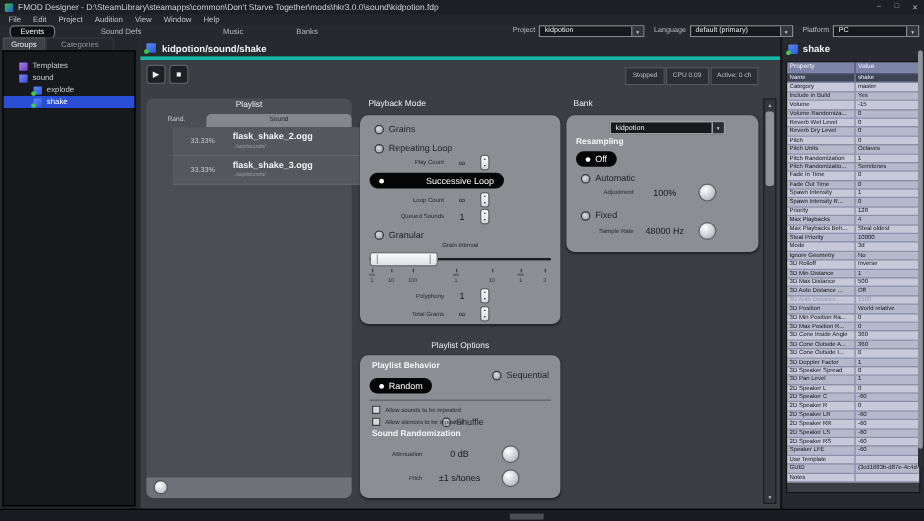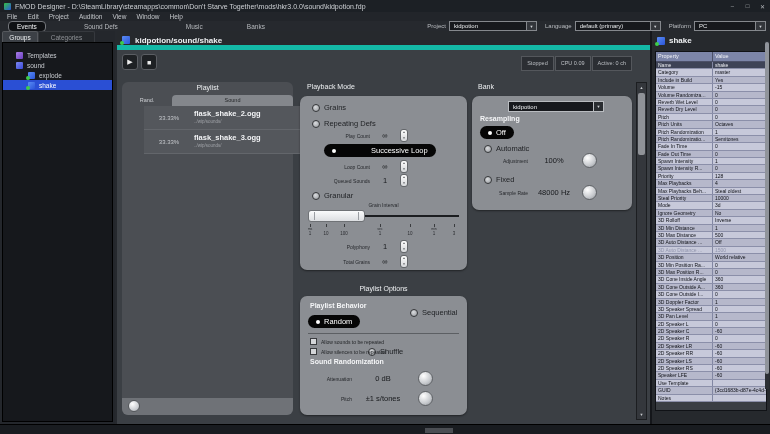--- a/index.html
+++ b/index.html
@@ -44,21 +44,21 @@
   .trow.indent2{padding-left:25px;}
   .trow.selected{background:#2a4fd4;color:#fff;}
   .ticon{width:7px;height:7px;border-radius:1px;flex:0 0 auto;position:relative;}
   .ticon.templates{background:linear-gradient(135deg,#a97fe8,#6b3fc0);}
   .ticon.sound{background:linear-gradient(135deg,#7d88f0,#3a49d8);}
   .ticon.group{background:linear-gradient(135deg,#5a8cf5,#2b55d8);}
   .ticon.group::after,.fileicon::after{content:"";position:absolute;left:-2px;bottom:-1px;width:4px;height:4px;
         border-radius:50%;background:#3ecb4a;}
   
   #main{position:absolute;left:117px;top:31px;width:533px;height:393px;background:#3b3f44;}
-  #crumbbar{position:absolute;left:0;top:0;width:533px;height:19px;background:#26292d;border-bottom:5px solid #14b8a6;box-sizing:border-box;}
+  #crumbbar{position:absolute;left:0;top:0;width:533px;height:19px;background:#26292d;border-bottom:3px solid #14b8a6;box-sizing:border-box;}
   .fileicon{position:absolute;width:8px;height:8px;border-radius:1px;background:linear-gradient(135deg,#5a8cf5,#2b55d8);}
   #crumb-icon{left:5px;top:5px;}
   #crumb-text{position:absolute;left:18px;top:5px;font-size:8px;font-weight:bold;color:#f0f2f4;}
   .transport{position:absolute;width:16px;height:16px;background:#1e2124;border:1px solid #5b5e63;border-radius:3px;
              color:#ececec;font-size:7px;display:flex;align-items:center;justify-content:center;box-sizing:border-box;}
   #play-btn{left:5px;top:23px;}
   #stop-btn{left:24px;top:23px;}
   #statusboxes{position:absolute;top:25px;right:18px;display:flex;gap:1px;}
   .statusbox{height:13px;line-height:13px;padding:0 5px;font-size:5.5px;color:#bcbfc4;background:#2b2e33;border:1px solid #54575c;}
   
@@ -92,21 +92,21 @@
   .plpath{font-size:4.5px;color:#9fa2a7;margin-top:1px;}
   #playlist-bottom{position:absolute;left:0;bottom:0;width:171px;height:17px;background:#6f7277;border-radius:0 0 6px 6px;}
   .ball{position:absolute;left:6px;top:2px;width:12px;height:12px;border-radius:50%;
         background:radial-gradient(circle at 35% 30%,#fff,#c9ccd0 65%,#9a9da1);border:1px solid #55585c;box-sizing:border-box;}
   
   #pm-title{left:190px;top:52px;}
   #pm-panel{left:183px;top:65px;width:167px;height:174px;}
   #pm-oneshot{left:12px;top:7px;}
   #pm-repeating{left:12px;top:23px;}
   #pm-playcount{left:0;top:33px;}
-  #pm-successive{left:24px;top:48px;gap:35px;}
+  #pm-successive{left:8px;top:48px;gap:35px;}
   #pm-loopcount{left:0;top:64px;}
   #pm-queued{left:0;top:78px;}
   #pm-granular{left:12px;top:95px;}
   #pm-grainlabel{position:absolute;left:0;top:106px;width:167px;text-align:center;font-size:5px;color:#26282c;}
   #pm-slider{position:absolute;left:8px;top:114px;width:151px;height:12px;}
   #pm-slider .track{position:absolute;left:0;top:5px;width:151px;height:2px;background:#1b1d20;}
   #pm-slider .range{position:absolute;left:0;top:0;width:57px;height:12px;background:linear-gradient(#fafbfc,#dcdee1);
         border:1px solid #6f7276;border-radius:3px;box-sizing:border-box;}
   #pm-slider .grip{position:absolute;top:1px;width:1px;height:8px;background:#9a9da2;}
   #pm-slider .grip.left{left:5px;} #pm-slider .grip.right{right:5px;}
@@ -306,21 +306,21 @@
     </div>
 
     <div class="ptitle" id="pm-title">Playback Mode</div>
     <div class="panel" id="pm-panel">
       <div class="radio-row" id="pm-oneshot">
         <span class="radio"></span>
         <span class="radio-label">Grains</span>
       </div>
       <div class="radio-row" id="pm-repeating">
         <span class="radio"></span>
-        <span class="radio-label">Repeating Defs</span>
+        <span class="radio-label">Repeating Loop</span>
       </div>
       <div class="frow" id="pm-playcount">
         <span class="flabel">Play Count</span>
         <span class="fvalue">∞</span>
         <span class="spinner">
             <span>▲</span>
             <span>▼</span>
           </span>
       </div>
       <div class="pill" id="pm-successive">

